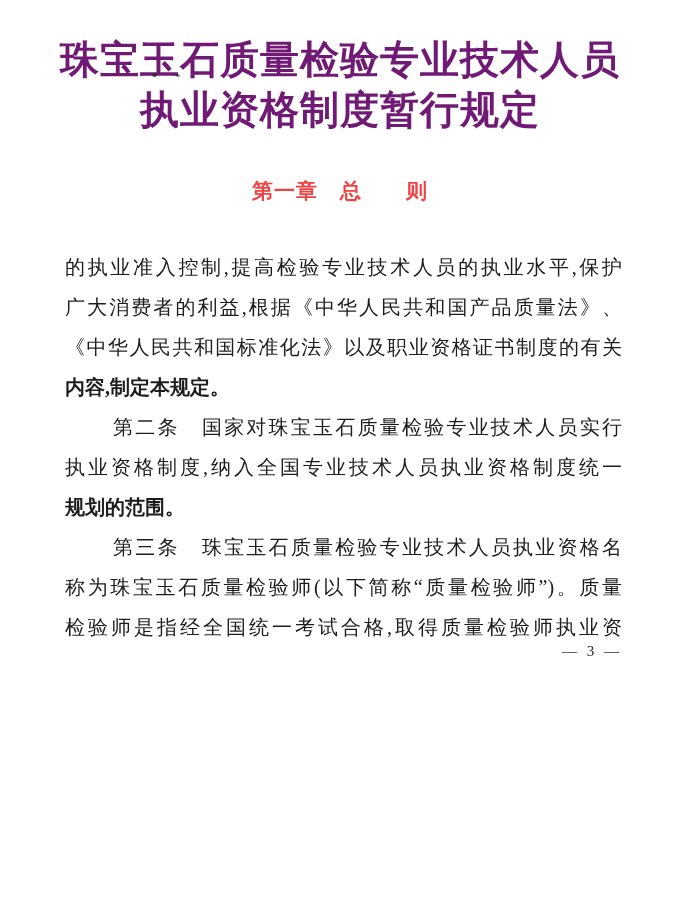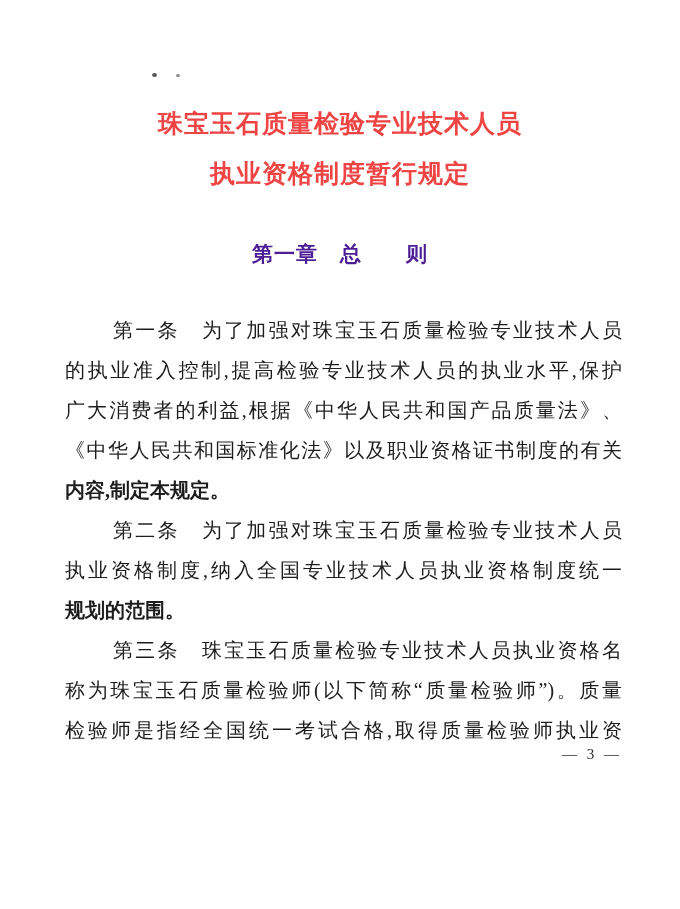--- a/index.html
+++ b/index.html
@@ -7,38 +7,38 @@
     position: relative;
     width: 680px;
     height: 909px;
     margin: 0 auto;
     background: #ffffff;
     color: #1b1b1b;
     font-family: "Liberation Serif", serif;
     overflow: hidden;
   }
   .titles {
-    padding-top: 98px;
+    padding-top: 35px;
     text-align: center;
     font-family: "Liberation Sans", sans-serif;
     font-weight: bold;
-    font-size: 25px;
+    font-size: 39px;
     line-height: 50px;
     letter-spacing: 1px;
-    color: #ef4444;
+    color: #701a75;
   }
   .chapter {
     margin-top: 44px;
     text-align: center;
     font-family: "Liberation Sans", sans-serif;
     font-weight: bold;
     font-size: 21px;
     line-height: 24px;
     letter-spacing: 1px;
-    color: #4c1d95;
+    color: #ef4444;
   }
   .body-text {
     margin-top: 44px;
     padding: 0 58px 0 65px;
     font-size: 20px;
     line-height: 40px;
     color: #1d1d1d;
   }
   .line {
     white-space: nowrap;
@@ -73,28 +73,27 @@
 
   <div class="titles">
     <div>珠宝玉石质量检验专业技术人员</div>
     <div>执业资格制度暂行规定</div>
   </div>
 
   <div class="chapter">第一章　总　　则</div>
 
   <div class="body-text">
     <p style="margin:0">
-      <span class="line first" style="display:block">第一条　为了加强对珠宝玉石质量检验专业技术人员</span>
       <span class="line" style="display:block">的执业准入控制,提高检验专业技术人员的执业水平,保护</span>
       <span class="line" style="display:block">广大消费者的利益,根据《中华人民共和国产品质量法》、</span>
       <span class="line" style="display:block">《中华人民共和国标准化法》以及职业资格证书制度的有关</span>
       <span class="line last" style="display:block">内容,制定本规定。</span>
     </p>
     <p style="margin:0">
-      <span class="line first" style="display:block">第二条　为了加强对珠宝玉石质量检验专业技术人员</span>
+      <span class="line first" style="display:block">第二条　国家对珠宝玉石质量检验专业技术人员实行</span>
       <span class="line" style="display:block">执业资格制度,纳入全国专业技术人员执业资格制度统一</span>
       <span class="line last" style="display:block">规划的范围。</span>
     </p>
     <p style="margin:0">
       <span class="line first" style="display:block">第三条　珠宝玉石质量检验专业技术人员执业资格名</span>
       <span class="line" style="display:block">称为珠宝玉石质量检验师(以下简称“质量检验师”)。质量</span>
       <span class="line" style="display:block">检验师是指经全国统一考试合格,取得质量检验师执业资</span>
     </p>
   </div>
 

